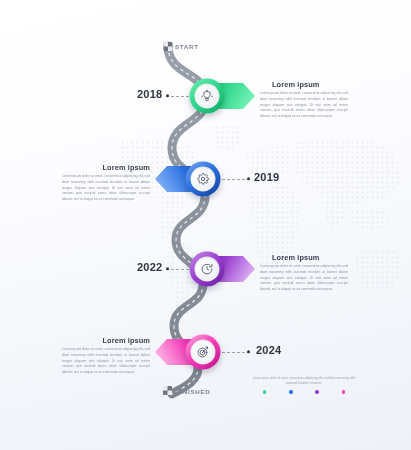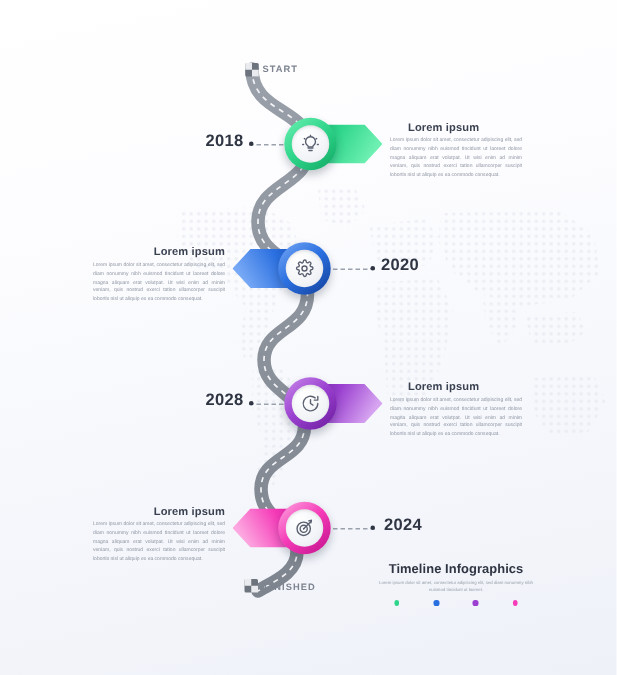--- a/index.html
+++ b/index.html
@@ -192,21 +192,21 @@
         </svg>
       </div>
     </div>
   </div>
 
   <div class="tblock right" style="left:260px;top:80px;">
     <h4>Lorem ipsum</h4>
     <p>Lorem ipsum dolor sit amet, consectetur adipiscing elit, sed diam nonummy nibh euismod tincidunt ut laoreet dolore magna aliquam erat volutpat. Ut wisi enim ad minim veniam, quis nostrud exerci tation ullamcorper suscipit lobortis nisl ut aliquip ex ea commodo consequat.</p>
   </div>
 
-  <div class="year" style="left:254px;top:171px;">2020</div>
+  <div class="year" style="left:254px;top:171px;">2019</div>
   <div class="leader" style="left:222px;top:178px;width:28px;">
     <span class="leaderline"></span>
       <span class="leaderdot" style="right:0;"></span>
   </div>
 
   <div class="node" style="left:155px;top:161px;width:66px;height:35px;">
     <svg class="banner" style="left:0;width:52px;" viewBox="0 0 52 26">
       <defs>
         <linearGradient id="g2" x1="1" y1="0" x2="0" y2="0.3">
           <stop offset="0" stop-color="#1a4fb4"></stop>
@@ -224,21 +224,21 @@
         </svg>
       </div>
     </div>
   </div>
 
   <div class="tblock left" style="left:62px;top:163px;">
     <h4>Lorem ipsum</h4>
     <p>Lorem ipsum dolor sit amet, consectetur adipiscing elit, sed diam nonummy nibh euismod tincidunt ut laoreet dolore magna aliquam erat volutpat. Ut wisi enim ad minim veniam, quis nostrud exerci tation ullamcorper suscipit lobortis nisl ut aliquip ex ea commodo consequat.</p>
   </div>
 
-  <div class="year" style="left:137px;top:261px;">2028</div>
+  <div class="year" style="left:137px;top:261px;">2022</div>
   <div class="leader" style="left:166px;top:268px;width:28px;">
     <span class="leaderline"></span>
       <span class="leaderdot" style="left:0;"></span>
   </div>
 
   <div class="node" style="left:189px;top:251px;width:66px;height:35px;">
     <svg class="banner" style="left:14px;width:52px;" viewBox="0 0 52 26">
       <defs>
         <linearGradient id="g3" x1="0" y1="0" x2="1" y2="0.3">
           <stop offset="0" stop-color="#7524ab"></stop>
@@ -293,21 +293,20 @@
       </div>
     </div>
   </div>
 
   <div class="tblock left" style="left:62px;top:336px;">
     <h4>Lorem ipsum</h4>
     <p>Lorem ipsum dolor sit amet, consectetur adipiscing elit, sed diam nonummy nibh euismod tincidunt ut laoreet dolore magna aliquam erat volutpat. Ut wisi enim ad minim veniam, quis nostrud exerci tation ullamcorper suscipit lobortis nisl ut aliquip ex ea commodo consequat.</p>
   </div>
 
   <div class="footer">
-    <h3>Timeline Infographics</h3>
     <p>Lorem ipsum dolor sit amet, consectetur adipiscing elit, sed diam nonummy nibh euismod tincidunt ut laoreet.</p>
     <div class="dots">
       <i style="background: rgb(46, 213, 138);"></i>
       <i style="background: rgb(42, 111, 224);"></i>
       <i style="background: rgb(154, 63, 208);"></i>
       <i style="background: rgb(245, 59, 184);"></i>
     </div>
   </div>
 
 </div>

